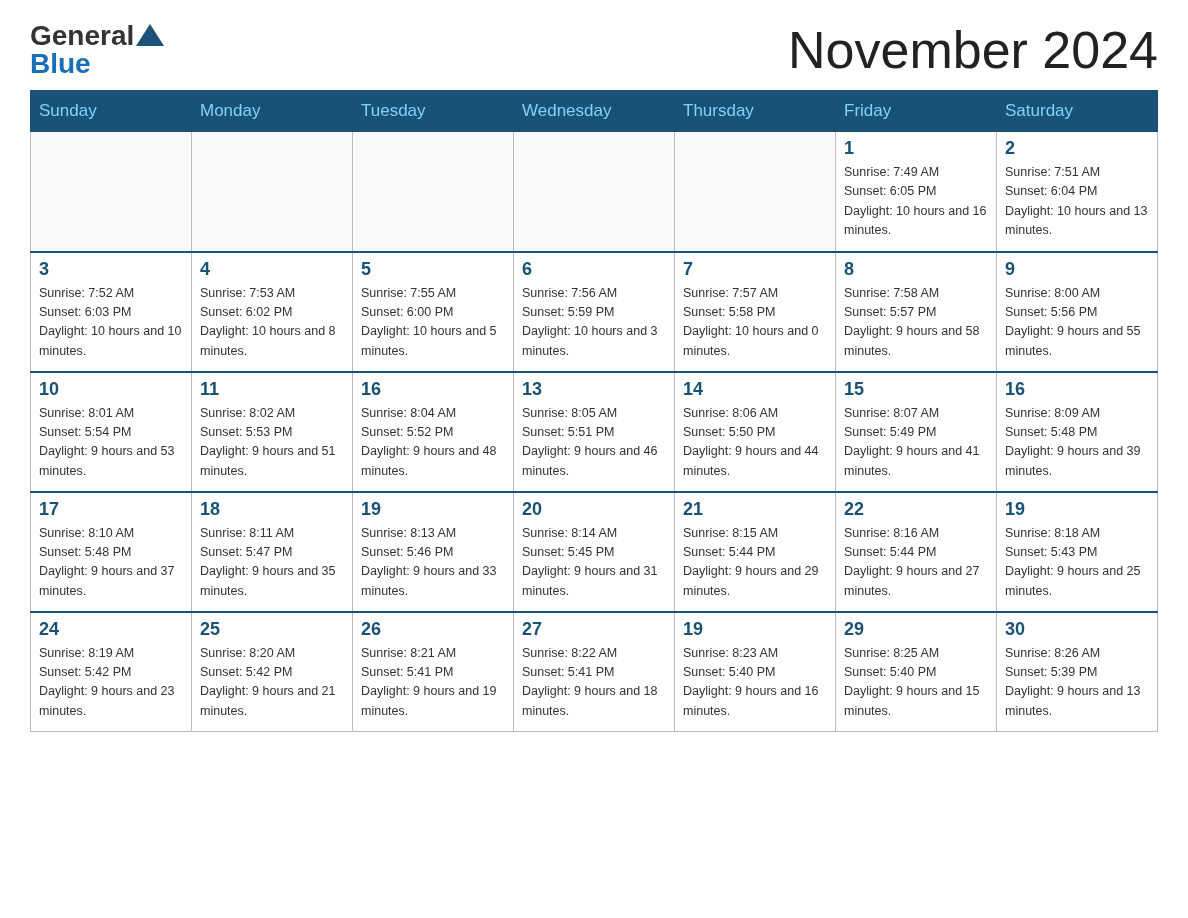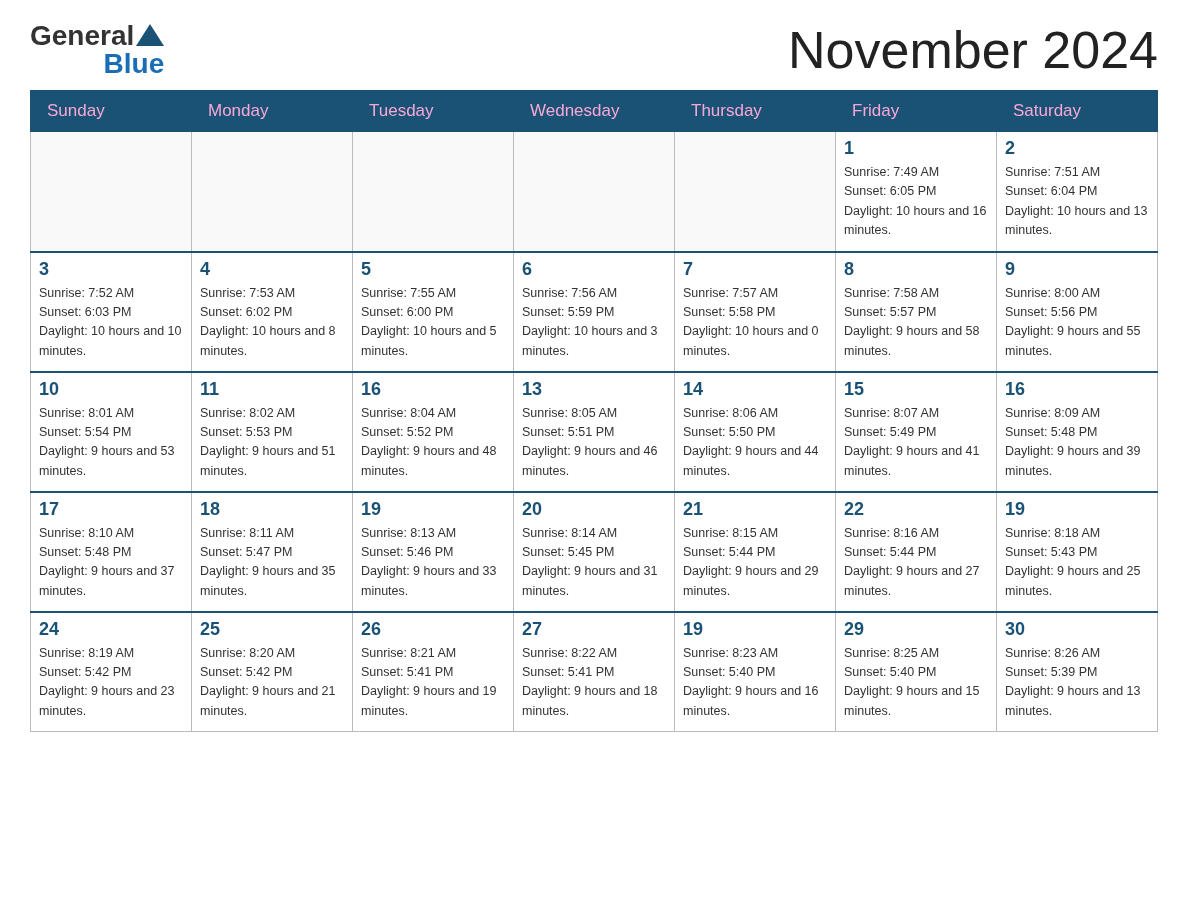--- a/index.html
+++ b/index.html
@@ -12,21 +12,21 @@
     }
     .header {
       display: flex;
       justify-content: space-between;
       align-items: flex-start;
       margin-bottom: 10px;
     }
     .logo {
       display: flex;
       flex-direction: column;
-      align-items: flex-end;
+      align-items: flex-start;
     }
     .logo-top {
       display: flex;
       align-items: center;
     }
     .logo-text-general {
       font-size: 28px;
       font-weight: bold;
       color: #333;
     }
@@ -59,22 +59,22 @@
       color: #444;
       margin-top: 4px;
     }
     .calendar {
       width: 100%;
       border-collapse: collapse;
       margin-top: 10px;
     }
     .calendar th {
       background-color: #1a5276;
-      color: #f9a8d4;
-      padding: 10px 16px;
+      color: #7dd3fc;
+      padding: 10px 8px;
       text-align: left;
       font-size: 17px;
       font-weight: normal;
       border: 1px solid #1a5276;
     }
     .calendar td {
       border: 1px solid #bbb;
       vertical-align: top;
       padding: 6px 8px;
       width: 14.28%;

